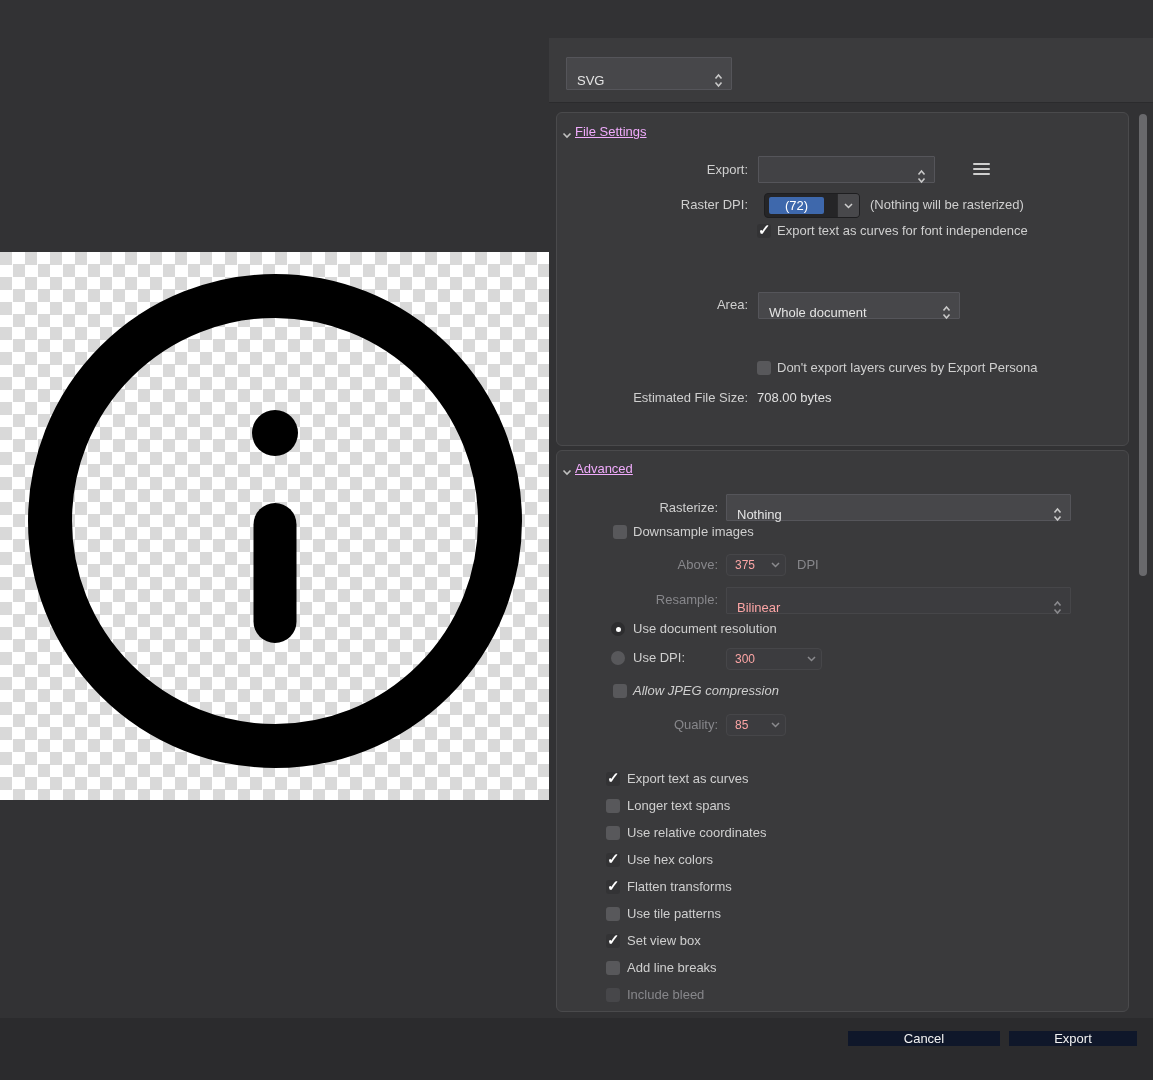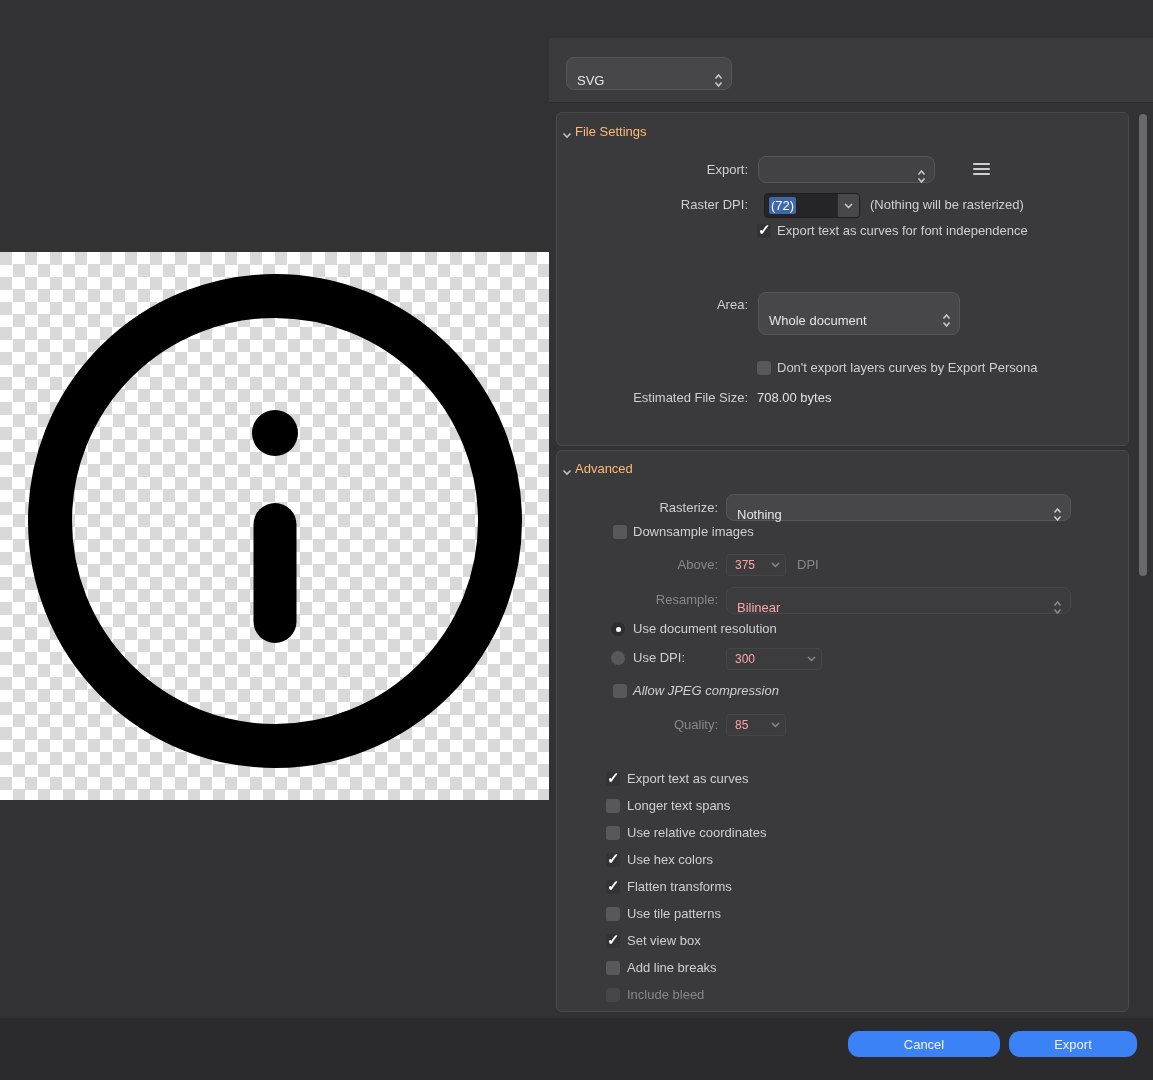--- a/index.html
+++ b/index.html
@@ -32,36 +32,36 @@
   .checker svg { position:absolute; left:0; top:0; }
 
   
   .format-bar { position:absolute; left:549px; top:38px; width:604px; height:65px;
     background:#3b3b3d; border-bottom:1px solid #2b2b2d; }
 
   .panel { position:absolute; left:556px; width:573px; background:#3a3a3c;
     border:1px solid #4a4a4c; border-radius:6px; }
   .panel.file { top:112px; height:334px; }
   .panel.advanced { top:450px; height:562px; }
-  .section-title { position:absolute; line-height:16px; color:#fdba74; }
+  .section-title { position:absolute; line-height:16px; color:#f0abfc;text-decoration:underline; }
 
   
   .dd { position:absolute; display:flex; align-items:center;
-    background:#47474a; border:1px solid #55555a; border-radius:8px;
+    background:#47474a; border:1px solid #55555a; border-radius:1px;
     color:#e4e4e4; padding:14px 8px 0 10px; }
   .dd .dd-text { flex:1; overflow:hidden; white-space:nowrap; }
   .dd .arrows { flex:0 0 auto; margin-left:6px; display:flex; align-items:center; }
   .dd.dimmed { background:#3c3c3f; border-color:#464649; color:#fca5a5; }
   .dd.small { font-size:12px; padding:0 5px 0 8px; border-radius:4px; }
 
   
   .combo { position:absolute; display:flex; width:96px; height:25px;
     border:1px solid #1e1e20; border-radius:4px; overflow:hidden; background:#252527; }
   .combo .combo-text { flex:1; display:flex; align-items:center; padding-left:4px; }
-  .combo .sel { background:#3e68ac; color:#ffffff; padding:1px 2px; border-radius:2px; }
+  .combo .sel { background:#3e68ac; color:#ffffff; padding:1px 16px; border-radius:2px; }
   .combo .combo-arrow { flex:0 0 22px; background:#48484b; display:flex;
     align-items:center; justify-content:center; border-left:1px solid #2a2a2c; }
 
   
   .cb { position:absolute; width:14px; height:14px; border-radius:3px; background:#58585b; }
   .cb.checked { background:#333335; }
   .cb.checked::after { content:"\2713"; position:absolute; left:1px; top:-3px;
     font-size:15px; font-weight:bold; color:#ffffff; }
   .cb.dimmed { background:#47474a; }
   .radio { position:absolute; width:14px; height:14px; border-radius:50%; background:#58585b; }
@@ -73,22 +73,22 @@
   .menu-icon { position:absolute; width:17px; height:12px; display:flex;
     flex-direction:column; justify-content:space-between; cursor:pointer; }
   .menu-icon i { display:block; height:2px; background:#cfcfcf; border-radius:1px; }
 
   
   .scrollbar-thumb { position:absolute; left:1139px; top:114px; width:8px; height:462px;
     background:#69696c; border-radius:4px; }
 
   
   .footer { position:absolute; left:0; top:1018px; width:1153px; height:62px; background:#2b2b2d; }
-  .btn { position:absolute; top:13px; height:26px; border:none; border-radius:11px;
-    background:#3b82f6; color:#f2f2f2; font-size:13px;
+  .btn { position:absolute; top:13px; height:15px; border:none; border-radius:0;
+    background:#0f172a; color:#f2f2f2; font-size:13px;
     font-family:"Liberation Sans", sans-serif; cursor:pointer; }
 </style>
 </head>
 <body>
 
 <div class="titlebar">
   <span class="traffic" style="left:18px; background:#ff5f57;"></span>
   <span class="traffic" style="left:45px; background:#4f4f52;"></span>
   <span class="traffic" style="left:71px; background:#2ac73f;"></span>
   <div class="title">Export (20%)</div>
@@ -148,21 +148,21 @@
           <path d="M1 1 L4.5 4.5 L8 1" stroke="#cfcfcf" fill="none" stroke-width="1.5"></path>
         </svg>
     </span>
   </div>
   <div class="lbl" style="left:313px; top:84px;">(Nothing will be rasterized)</div>
 
   <div class="cb checked" style="left:200px; top:111px;"></div>
   <div class="lbl" style="left:220px; top:110px;">Export text as curves for font independence</div>
 
   <div class="lbl right" style="left:11px; top:184px; width:180px;">Area:</div>
-  <div class="dd" style="left:201px; top:179px; width:202px; height:43px;">
+  <div class="dd" style="left:201px; top:179px; width:202px; height:27px;">
     <span class="dd-text">Whole document</span>
     <span class="arrows">
       <svg width="9" height="15" viewBox="0 0 9 15">
           <path d="M1.5 5.5 L4.5 2 L7.5 5.5 M1.5 9.5 L4.5 13 L7.5 9.5" stroke="#c8c8c8" fill="none" stroke-width="1.6"></path>
         </svg>
     </span>
   </div>
 
   <div class="cb" style="left:200px; top:248px;"></div>
   <div class="lbl" style="left:220px; top:247px;">Don't export layers curves by Export Persona</div>

